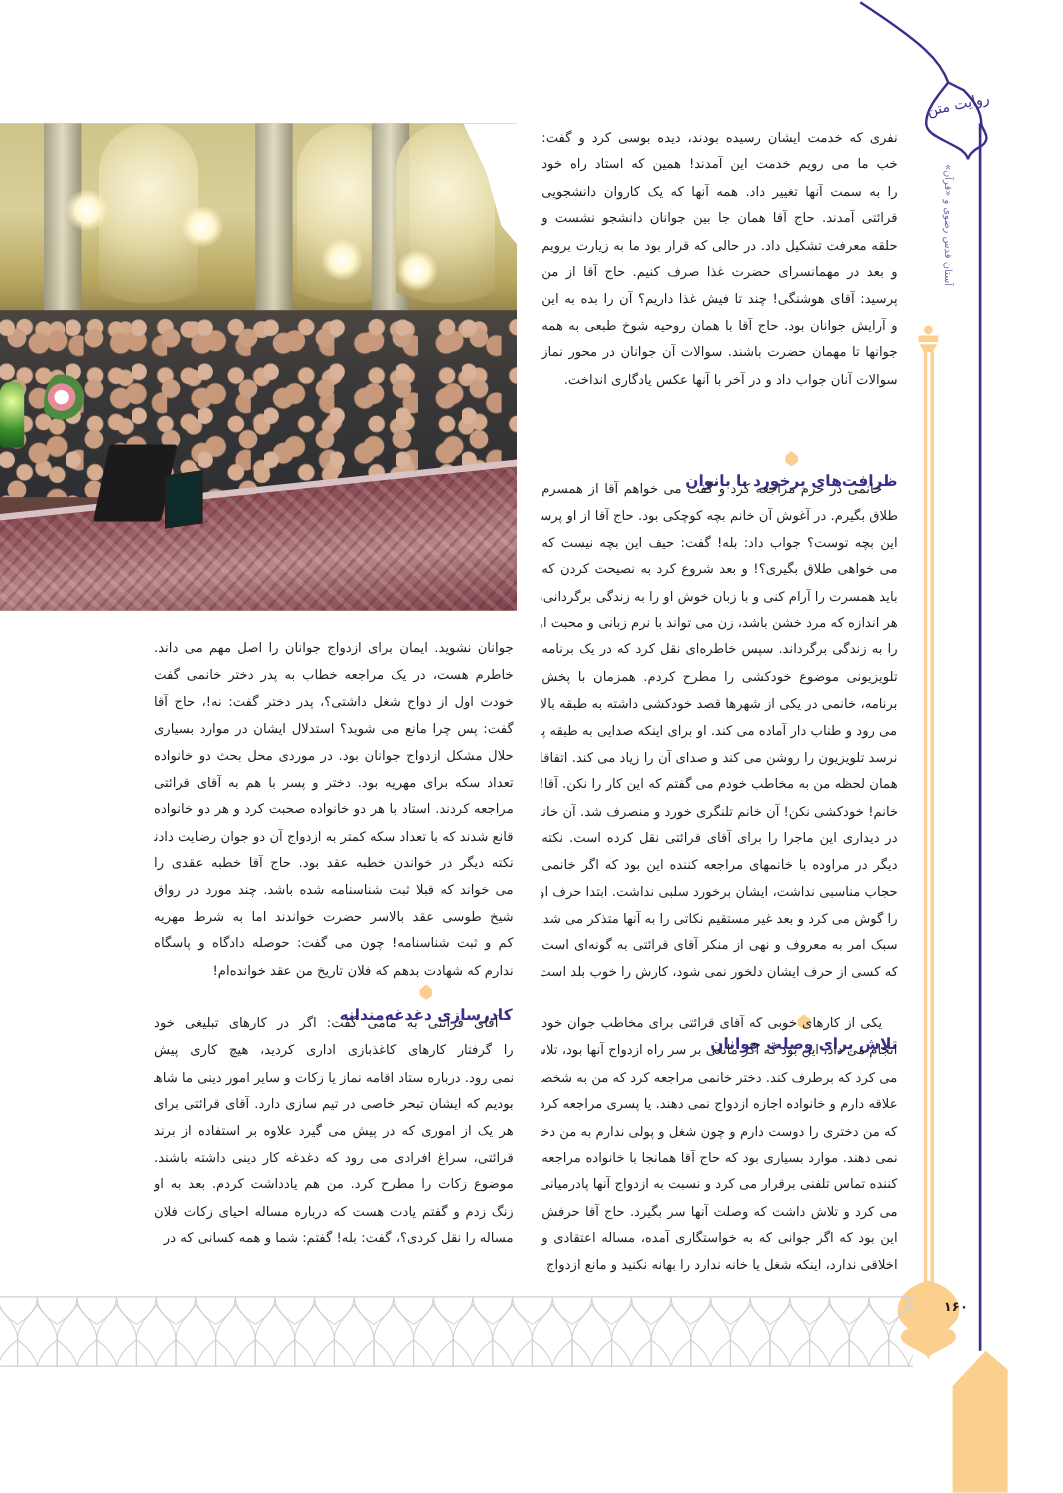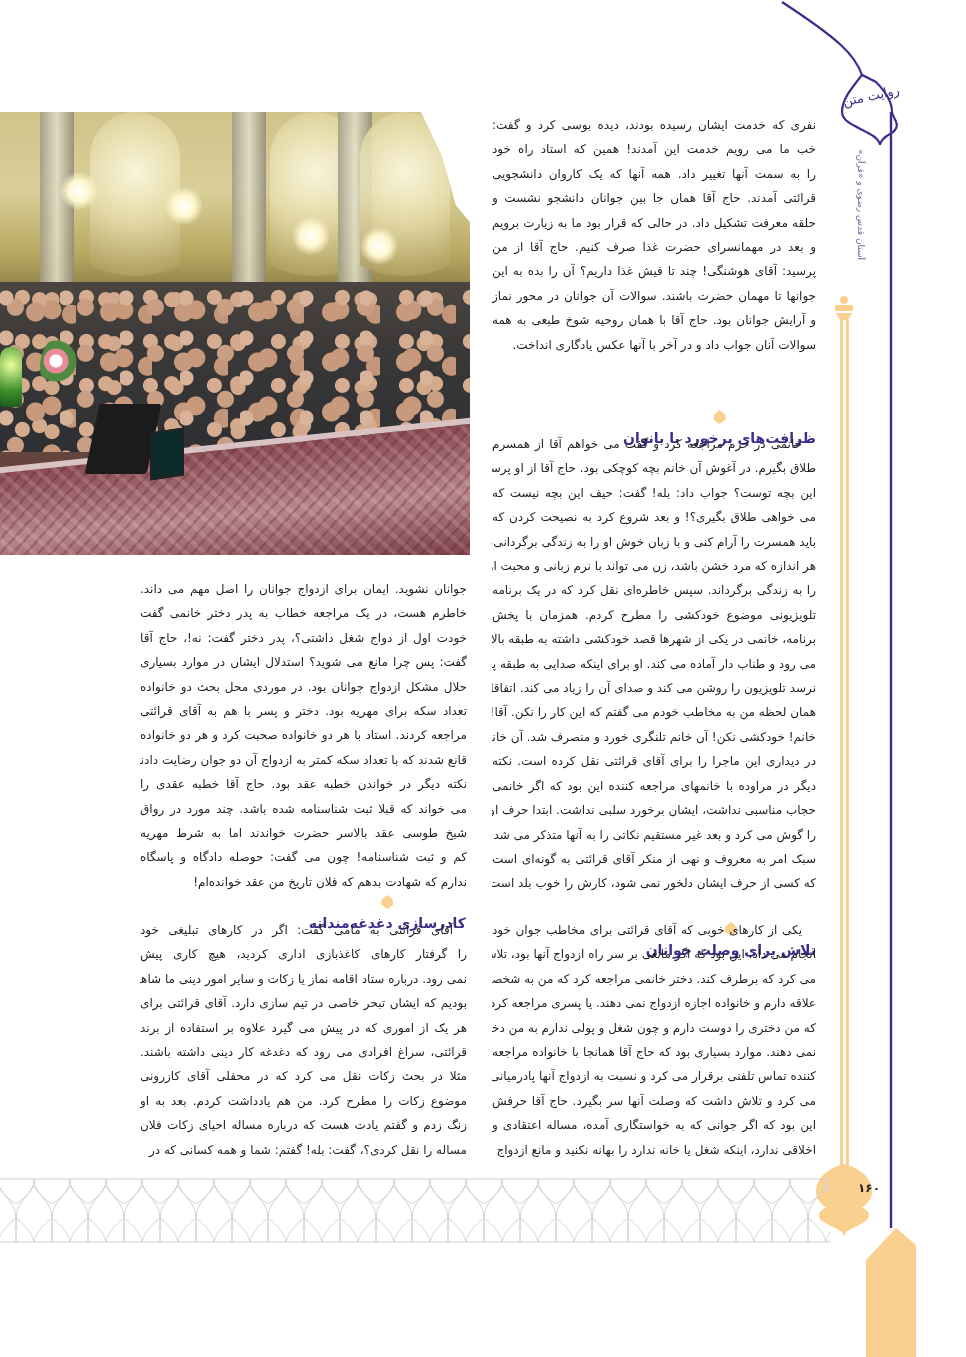--- a/index.html
+++ b/index.html
@@ -121,22 +121,22 @@
 </div>
 
 <div id="col-right-top" class="col">
     <span class="line">نفری که خدمت ایشان رسیده بودند، دیده بوسی کرد و گفت:</span>
     <span class="line">خب ما می رویم خدمت این آمدند! همین که استاد راه خود</span>
     <span class="line">را به سمت آنها تغییر داد. همه آنها که یک کاروان دانشجویی</span>
     <span class="line">قرائتی آمدند. حاج آقا همان جا بین جوانان دانشجو نشست و</span>
     <span class="line">حلقه معرفت تشکیل داد. در حالی که قرار بود ما به زیارت برویم</span>
     <span class="line">و بعد در مهمانسرای حضرت غذا صرف کنیم. حاج آقا از من</span>
     <span class="line">پرسید: آقای هوشنگی! چند تا فیش غذا داریم؟ آن را بده به این</span>
+    <span class="line">و آرایش جوانان بود. حاج آقا با همان روحیه شوخ طبعی به همه</span>
     <span class="line">جوانها تا مهمان حضرت باشند. سوالات آن جوانان در محور نماز</span>
-    <span class="line">و آرایش جوانان بود. حاج آقا با همان روحیه شوخ طبعی به همه</span>
     <span class="line last">سوالات آنان جواب داد و در آخر با آنها عکس یادگاری انداخت.</span>
   </div>
 
 <div id="heading-1" class="heading">
   <span class="bullet"></span>
   <span>ظرافت‌های برخورد با بانوان</span>
 </div>
 <div id="col-right-mid" class="col">
     <span class="line indent">خانمی در حرم مراجعه کرد و گفت می خواهم آقا از همسرم</span>
     <span class="line">طلاق بگیرم. در آغوش آن خانم بچه کوچکی بود. حاج آقا از او پرسید:</span>
@@ -196,21 +196,20 @@
   <span class="bullet"></span>
   <span>کادرسازی دغدغه‌مندانه</span>
 </div>
 <div id="col-left-bot" class="col">
     <span class="line indent">آقای قرائتی به مامی گفت: اگر در کارهای تبلیغی خود</span>
     <span class="line">را گرفتار کارهای کاغذبازی اداری کردید، هیچ کاری پیش</span>
     <span class="line">نمی رود. درباره ستاد اقامه نماز یا زکات و سایر امور دینی ما شاهد</span>
     <span class="line">بودیم که ایشان تبحر خاصی در تیم سازی دارد. آقای قرائتی برای</span>
     <span class="line">هر یک از اموری که در پیش می گیرد علاوه بر استفاده از برند</span>
     <span class="line">قرائتی، سراغ افرادی می رود که دغدغه کار دینی داشته باشند.</span>
-    <span class="line">مثلا در بحث زکات نقل می کرد که در محفلی آقای کازرونی</span>
     <span class="line">موضوع زکات را مطرح کرد. من هم یادداشت کردم. بعد به او</span>
     <span class="line">زنگ زدم و گفتم یادت هست که درباره مساله احیای زکات فلان</span>
     <span class="line last">مساله را نقل کردی؟، گفت: بله! گفتم: شما و همه کسانی که در</span>
   </div>
 
 <svg id="sidebar-svg" viewBox="0 0 186 1357">
 
   <path d="M2 2 C 60 40, 75 55, 82 75" fill="none" stroke="#3a2f8c" stroke-width="2.2"></path>
 
   <path d="M82 75 C 70 90, 62 100, 62 112 C 62 122, 76 126, 90 134 C 96 137, 100 142, 100 145 C 100 142, 104 137, 110 134 C 124 126, 112 118, 112 112 C 112 100, 104 90, 96 82 Z" fill="#ffffff" stroke="#3a2f8c" stroke-width="2.2"></path>

